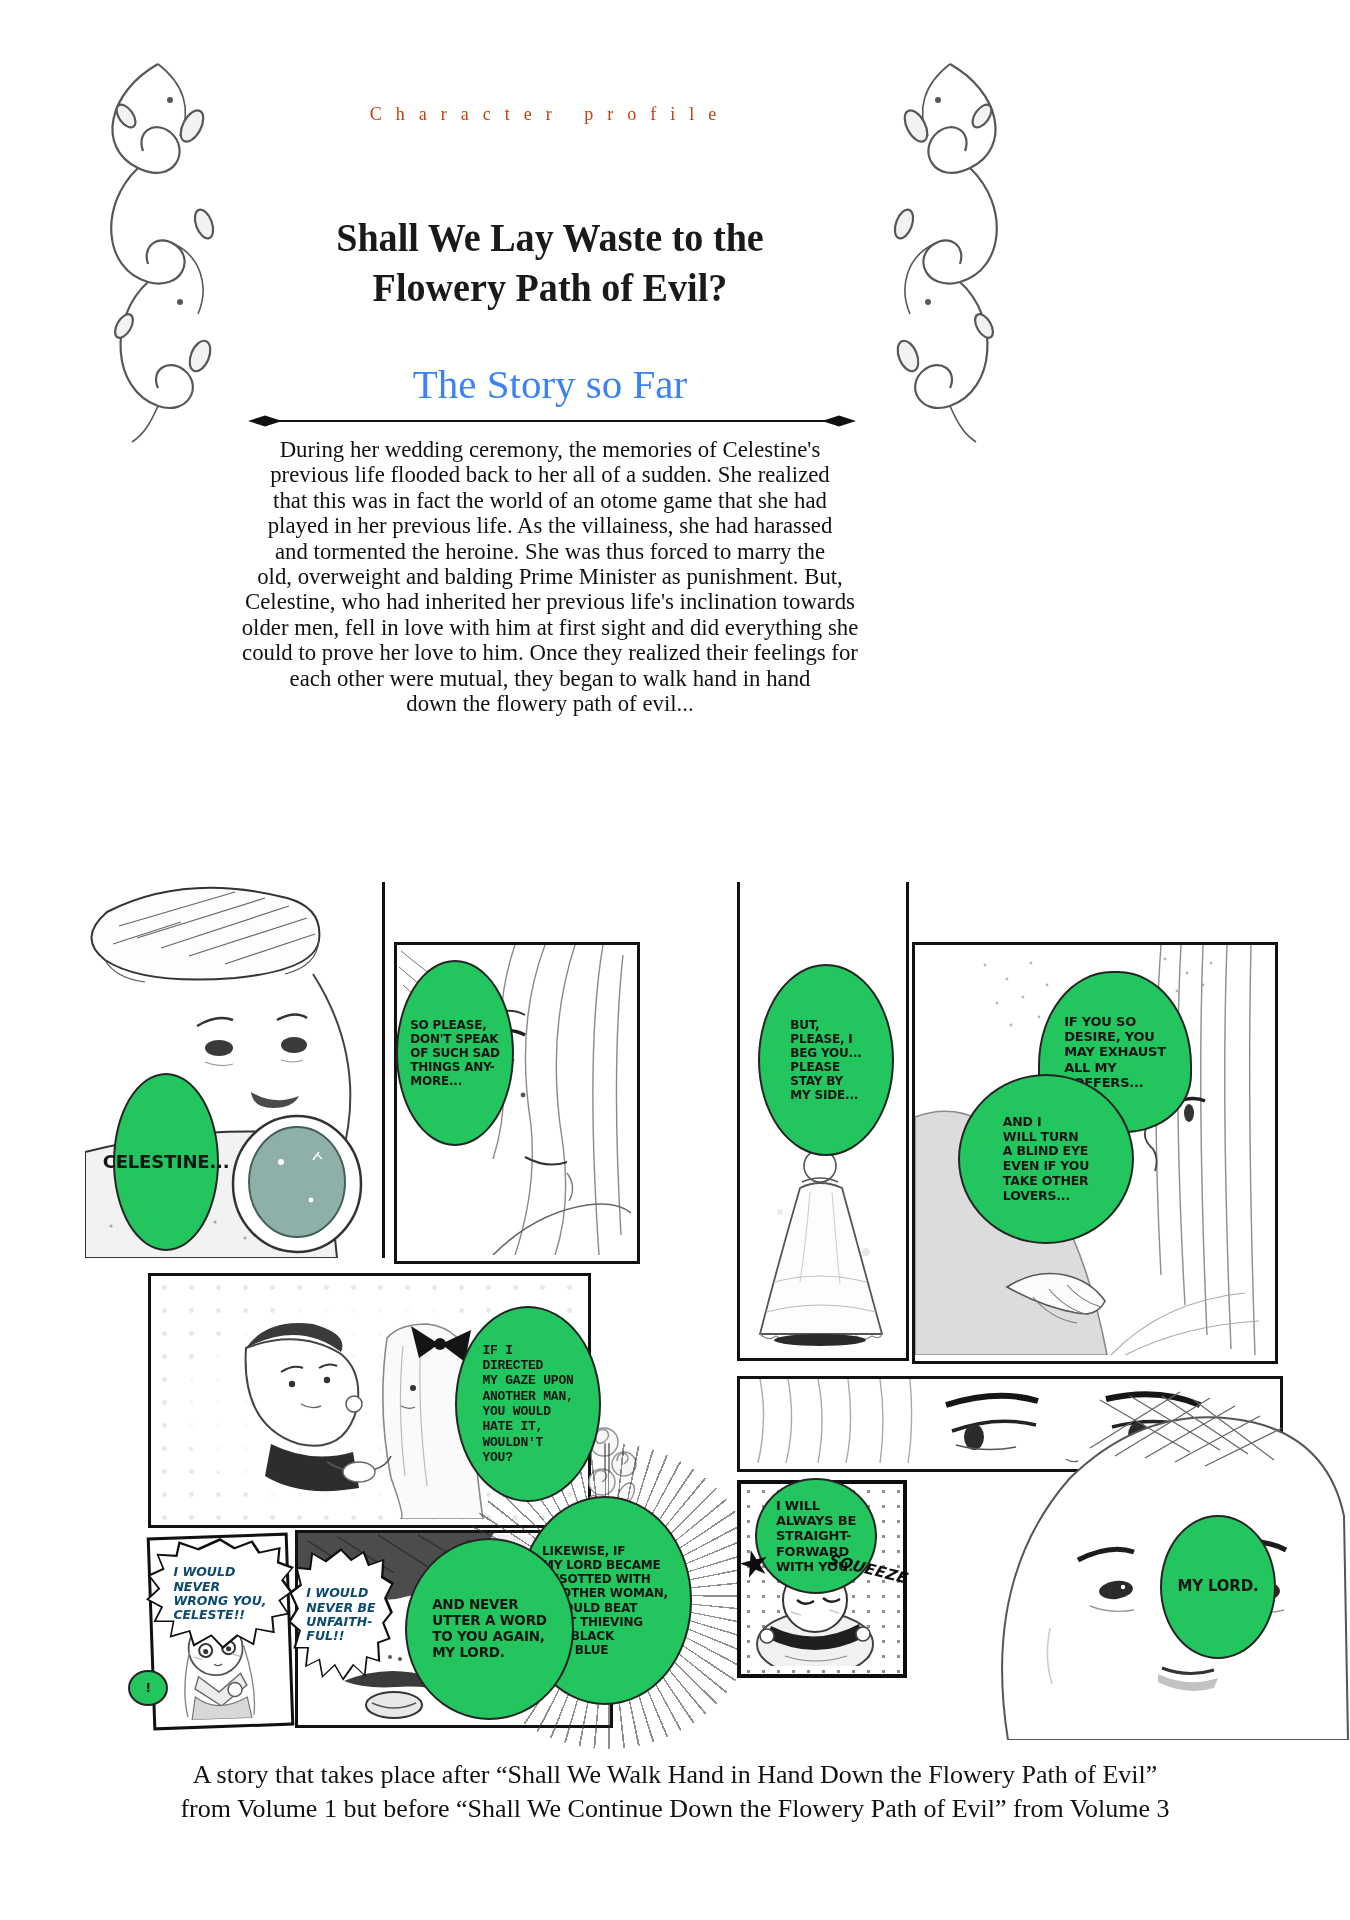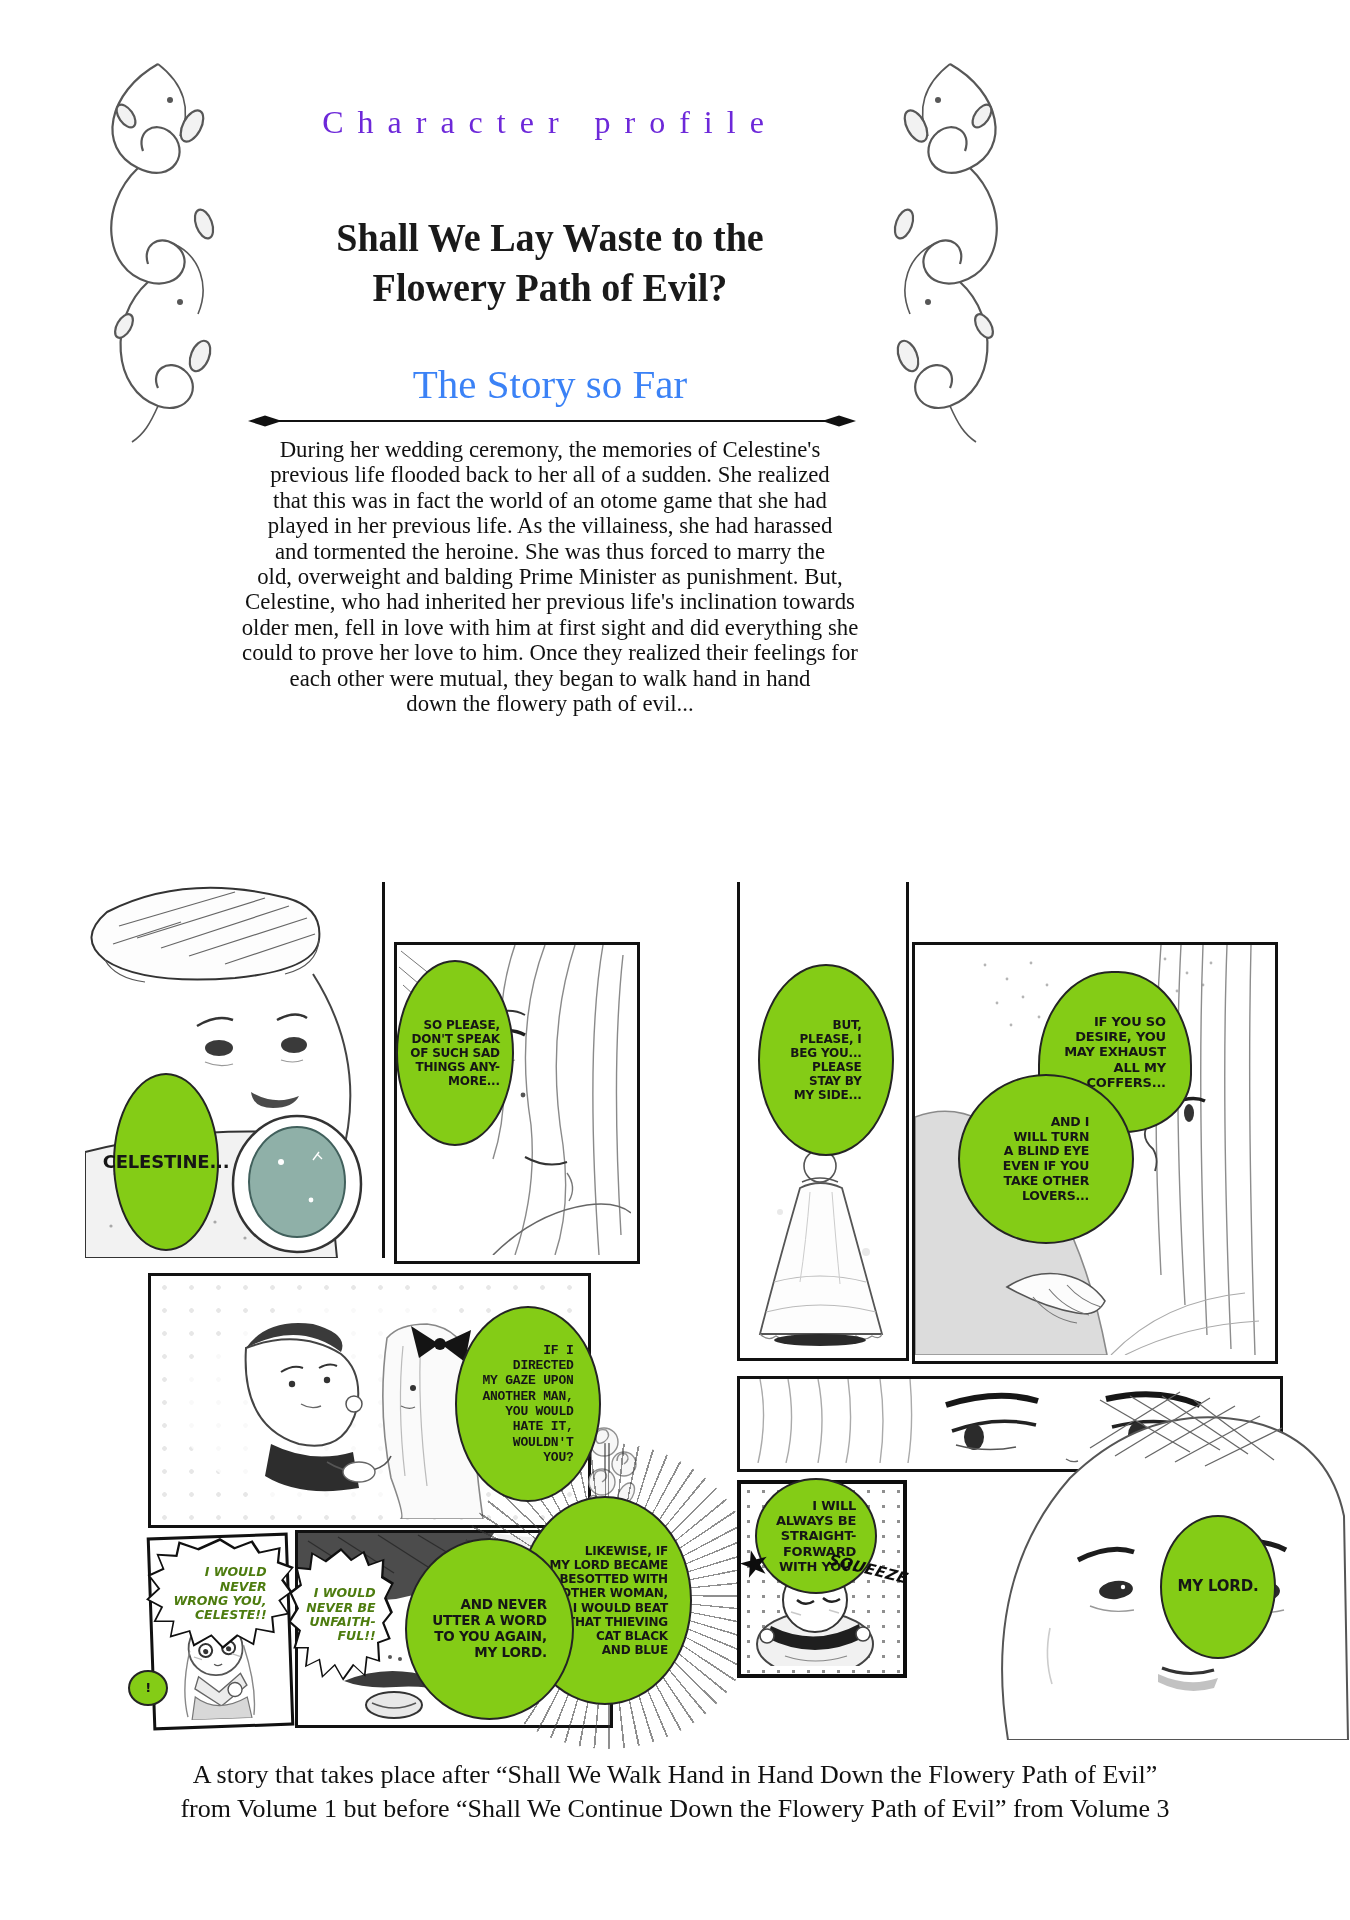--- a/index.html
+++ b/index.html
@@ -1,21 +1,21 @@
 <!DOCTYPE html>
 <html><head>
 <meta charset="utf-8">
 <style>
   html,body{margin:0;padding:0;background:#fff;}
   .page{position:relative;width:1350px;height:1920px;background:#fff;overflow:hidden;
         color:#1a1a1a;font-family:"Liberation Serif",serif;}
 
   
   .section-label{position:absolute;top:104px;left:0;width:1100px;text-align:center;
-       font-size:32px;letter-spacing:14px;color:#6d28d9;}
+       font-size:18px;letter-spacing:14px;color:#c2410c;}
   .book-title{position:absolute;top:212px;left:0;width:1100px;text-align:center;
        font-weight:bold;font-size:41px;line-height:50px;white-space:pre-line;
        transform:scaleX(.93);transform-origin:550px 0;}
   .story-heading{position:absolute;top:360px;left:0;width:1100px;text-align:center;
        font-size:41px;color:#3b82f6;}
   .divider{position:absolute;top:414px;left:248px;width:608px;height:14px;}
 
   
   .synopsis{position:absolute;top:437px;left:125px;width:850px;text-align:center;
        font-size:23.5px;line-height:25.4px;white-space:pre-line;color:#111;
@@ -44,22 +44,22 @@
       z-index:3;background-image:radial-gradient(circle,#8f8f8f 1.5px,transparent 2px);
       background-size:15px 15px;}
   #mylordArt{position:absolute;left:930px;top:1378px;width:420px;height:362px;z-index:1;}
   #roses{position:absolute;left:580px;top:1420px;width:62px;height:100px;z-index:2;}
 
   
   .burst{position:absolute;left:455px;top:1443px;width:306px;height:306px;border-radius:50%;
       z-index:2;background:repeating-conic-gradient(rgba(50,50,50,.55) 0 0.7deg,transparent 0.7deg 5.6deg);}
 
   
-  .bubble{position:absolute;z-index:4;background:#84cc16;border:2px solid #242424;border-radius:50%;
-      display:flex;align-items:center;justify-content:center;text-align:right;
+  .bubble{position:absolute;z-index:4;background:#22c55e;border:2px solid #242424;border-radius:50%;
+      display:flex;align-items:center;justify-content:center;text-align:left;
       font-family:"DejaVu Sans",sans-serif;font-weight:700;color:#161616;
       white-space:pre-line;line-height:1.18;letter-spacing:-.2px;}
   #b-celestine{left:113px;top:1073px;width:102px;height:174px;font-size:18px;}
   #b-so-please{left:396px;top:960px;width:114px;height:182px;font-size:12px;}
   #b-but-please{left:758px;top:964px;width:132px;height:188px;font-size:12px;}
   #b-coffers{left:1038px;top:971px;width:150px;height:158px;font-size:13px;
       border-radius:48% 48% 44% 44% / 58% 58% 36% 36%;}
   #b-blind-eye{left:958px;top:1074px;width:172px;height:166px;font-size:12.5px;}
   #b-gaze{left:455px;top:1306px;width:142px;height:192px;font-size:13px;font-family:Liberation Mono, monospace;}
   #b-never-utter{left:405px;top:1538px;width:165px;height:178px;font-size:13.5px;}
@@ -70,22 +70,22 @@
 
   
   .spike{position:absolute;z-index:4;background:#101010;
       clip-path:polygon(50% 0,60% 8%,72% 2%,77% 12%,91% 8%,90% 21%,100% 26%,93% 37%,99% 48%,
       91% 56%,97% 68%,86% 71%,87% 85%,75% 82%,73% 96%,62% 88%,52% 99%,44% 88%,32% 97%,29% 84%,
       16% 89%,18% 75%,5% 75%,10% 62%,0 55%,8% 45%,1% 33%,11% 27%,7% 14%,20% 15%,22% 3%,35% 9%);}
   .spike .in{position:absolute;inset:3px;background:#fff;
       clip-path:polygon(50% 0,60% 8%,72% 2%,77% 12%,91% 8%,90% 21%,100% 26%,93% 37%,99% 48%,
       91% 56%,97% 68%,86% 71%,87% 85%,75% 82%,73% 96%,62% 88%,52% 99%,44% 88%,32% 97%,29% 84%,
       16% 89%,18% 75%,5% 75%,10% 62%,0 55%,8% 45%,1% 33%,11% 27%,7% 14%,20% 15%,22% 3%,35% 9%);
-      display:flex;align-items:center;justify-content:center;text-align:right;
-      font:italic 700 12.5px "DejaVu Sans",sans-serif;white-space:pre-line;line-height:1.15;color:#4d7c0f;}
+      display:flex;align-items:center;justify-content:center;text-align:left;
+      font:italic 700 12.5px "DejaVu Sans",sans-serif;white-space:pre-line;line-height:1.15;color:#0c4a6e;}
   #b-wrong-you{left:146px;top:1538px;width:148px;height:112px;}
   #b-unfaithful{left:288px;top:1548px;width:106px;height:134px;}
 
   
   .sfx-squeeze{position:absolute;left:828px;top:1560px;z-index:5;font:italic 700 15px "DejaVu Sans",sans-serif;
       transform:rotate(14deg) skewX(-6deg);letter-spacing:.5px;color:#0d0d0d;}
   .sfx-star{position:absolute;left:738px;top:1546px;z-index:5;font-size:36px;color:#0d0d0d;
       transform:rotate(-14deg);font-family:"DejaVu Sans",sans-serif;line-height:1;}
 
   

